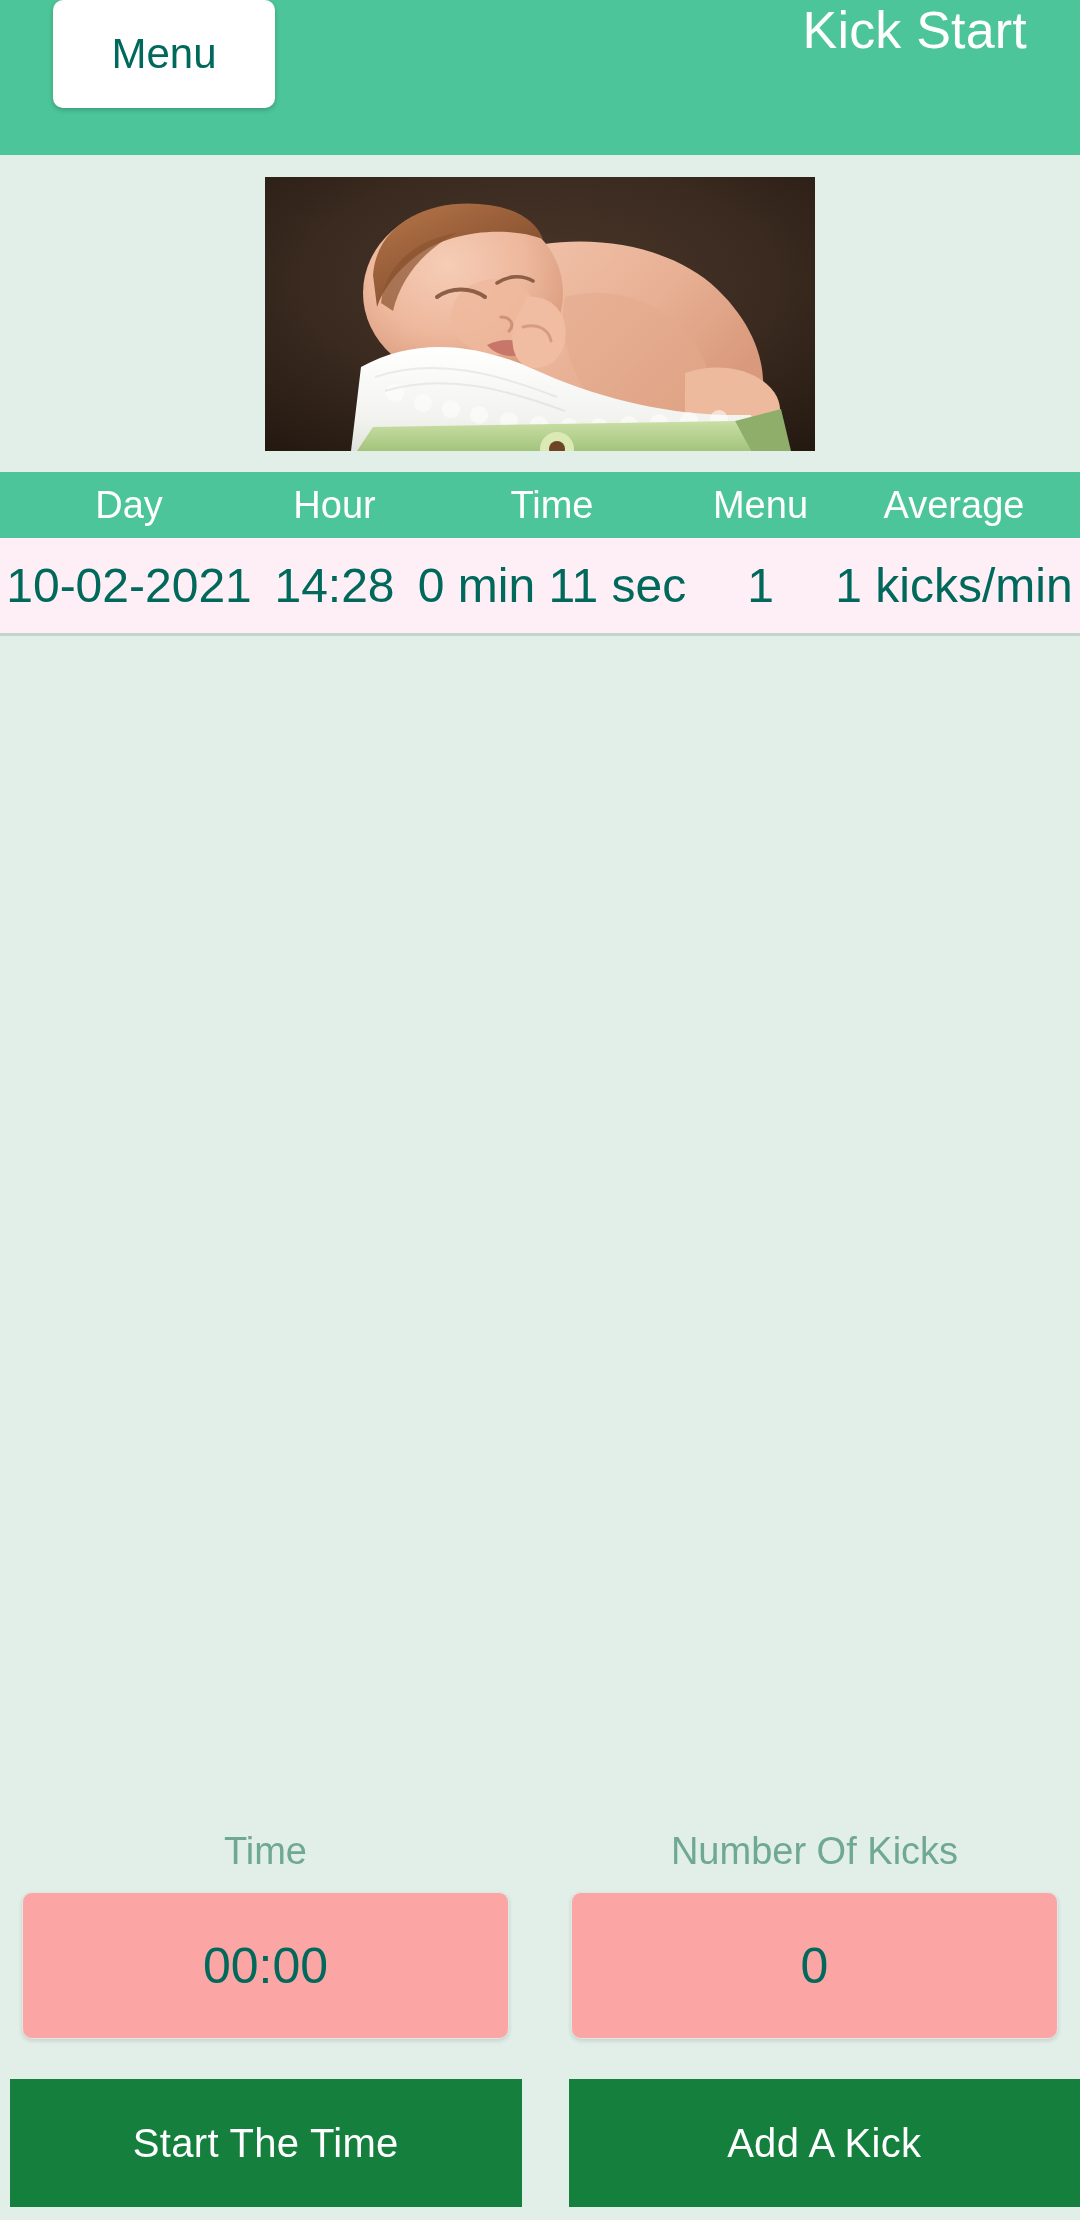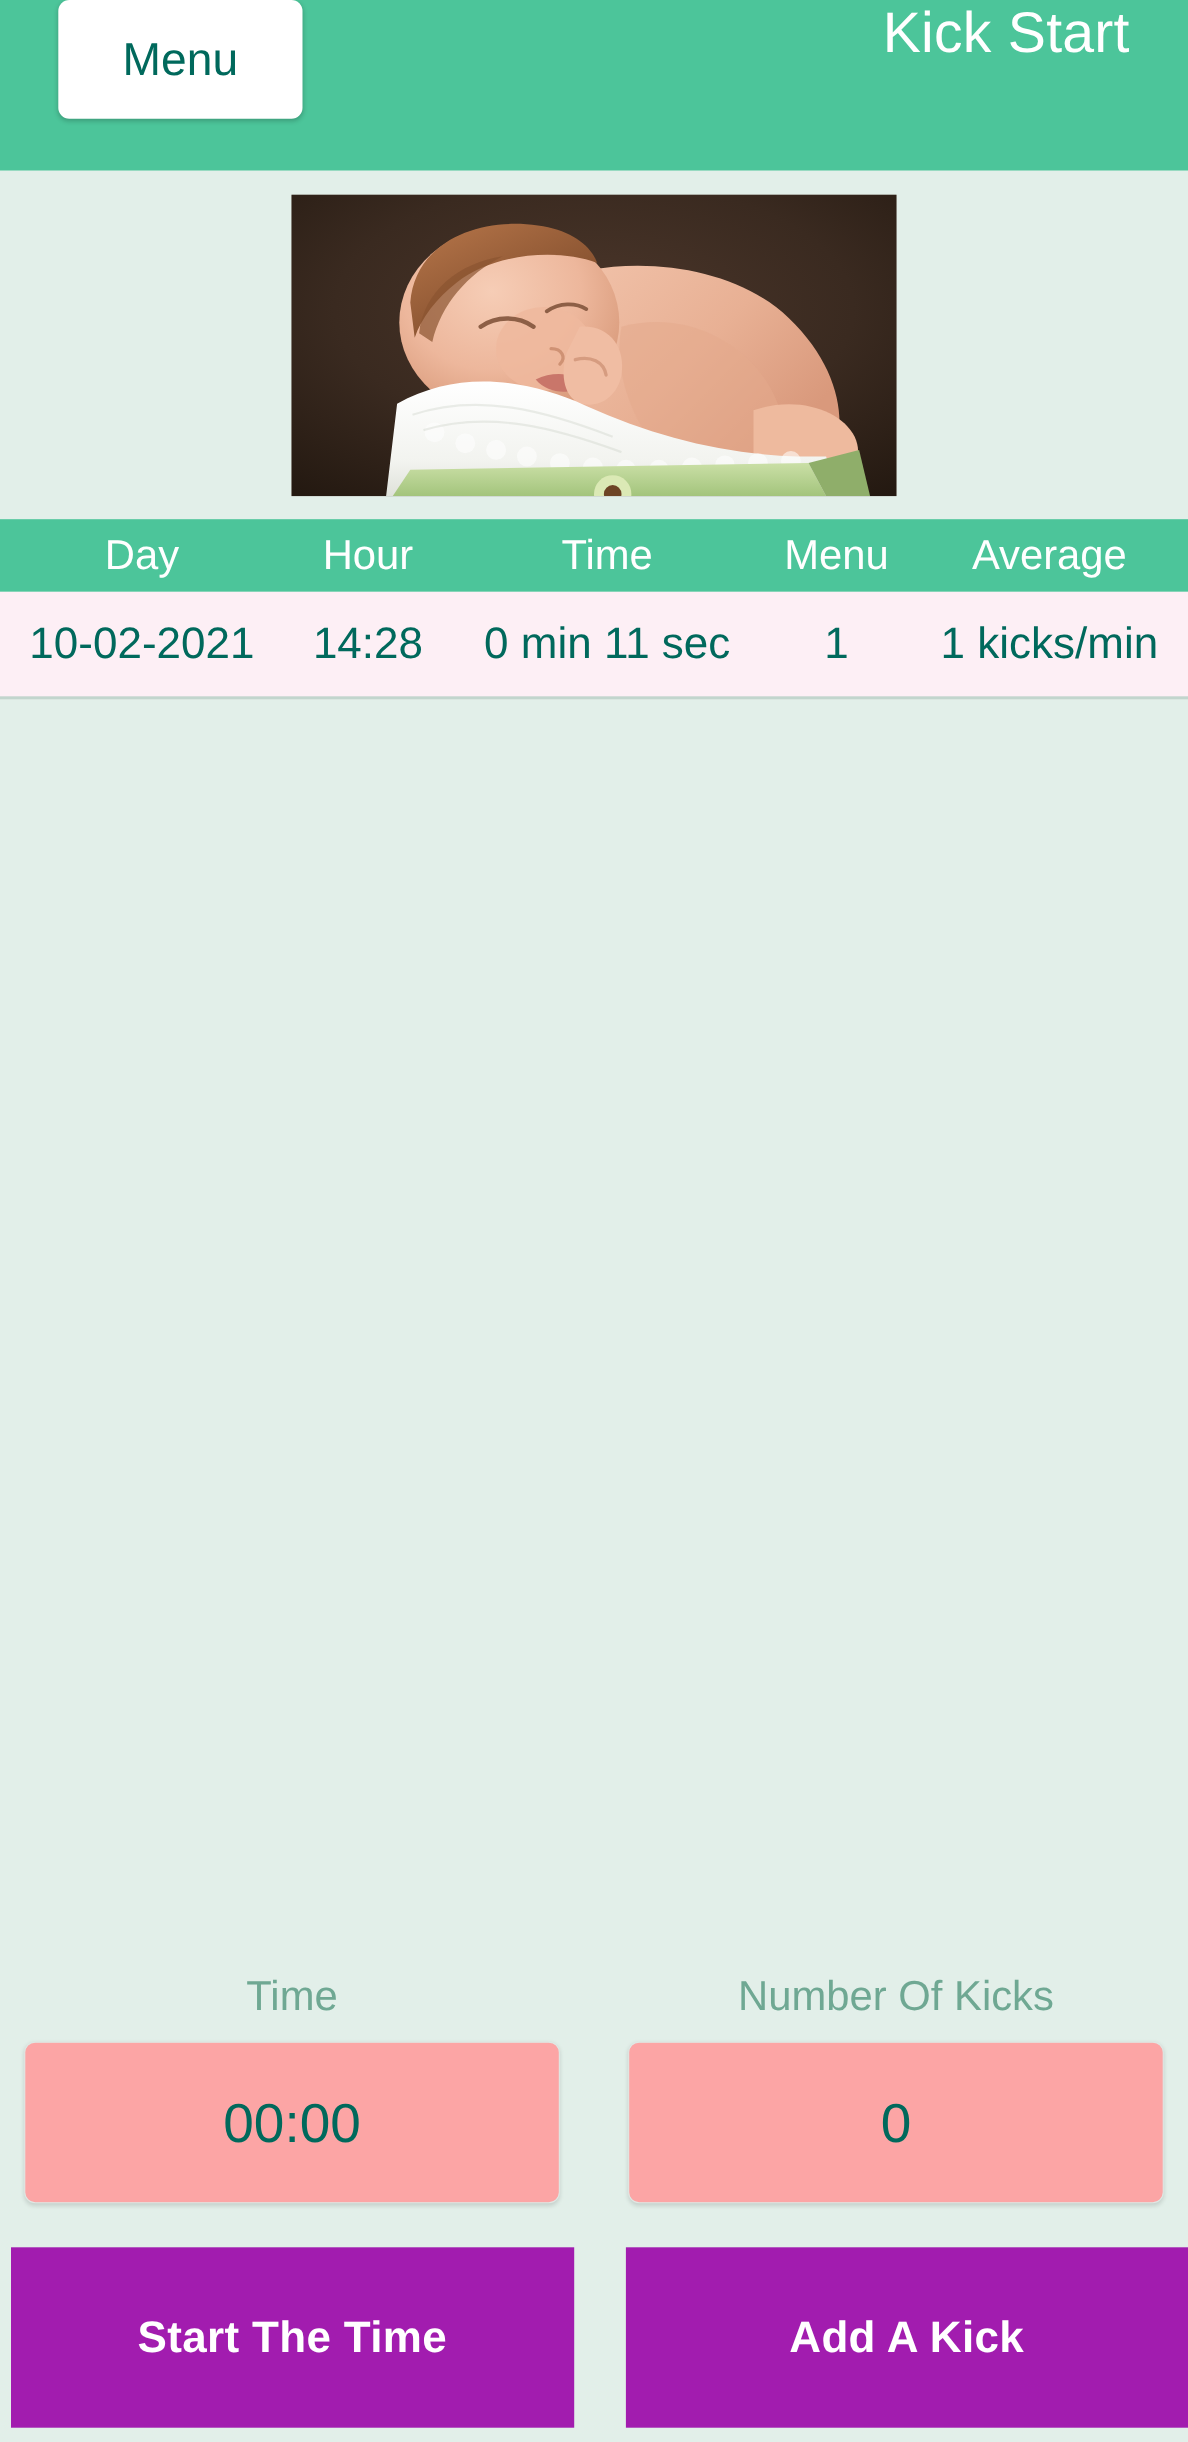--- a/index.html
+++ b/index.html
@@ -98,21 +98,21 @@
   .table-row {
     height: 98px;
     background: #fdeff5;
     display: flex;
     align-items: center;
     border-bottom: 3px solid #c2d5cd;
   }
 
   .col {
     text-align: center;
-    font-size: 40px;
+    font-size: 48px;
     font-weight: 400;
     white-space: nowrap;
     overflow: hidden;
   }
 
   .table-header .col {
     color: #ffffff;
     font-size: 38px;
   }
 
@@ -175,27 +175,27 @@
   }
 
   .actions-row {
     display: flex;
     padding: 40px 0 0 0;
     gap: 47px;
   }
 
   .action-button {
     flex: 1 1 0;
-    height: 164px;
-    background: #a21caf;
+    height: 128px;
+    background: #15803d;
     border: none;
     color: #ffffff;
     font-family: "Liberation Sans", sans-serif;
     font-size: 40px;
-    font-weight: bold;
+    font-weight: normal;
     letter-spacing: 0.3px;
     cursor: pointer;
     padding: 0;
   }
 
   .action-button:first-child { margin-left: 10px; }
   .action-button:last-child  { margin-right: 0px; }
 </style>
 </head>
 <body>

